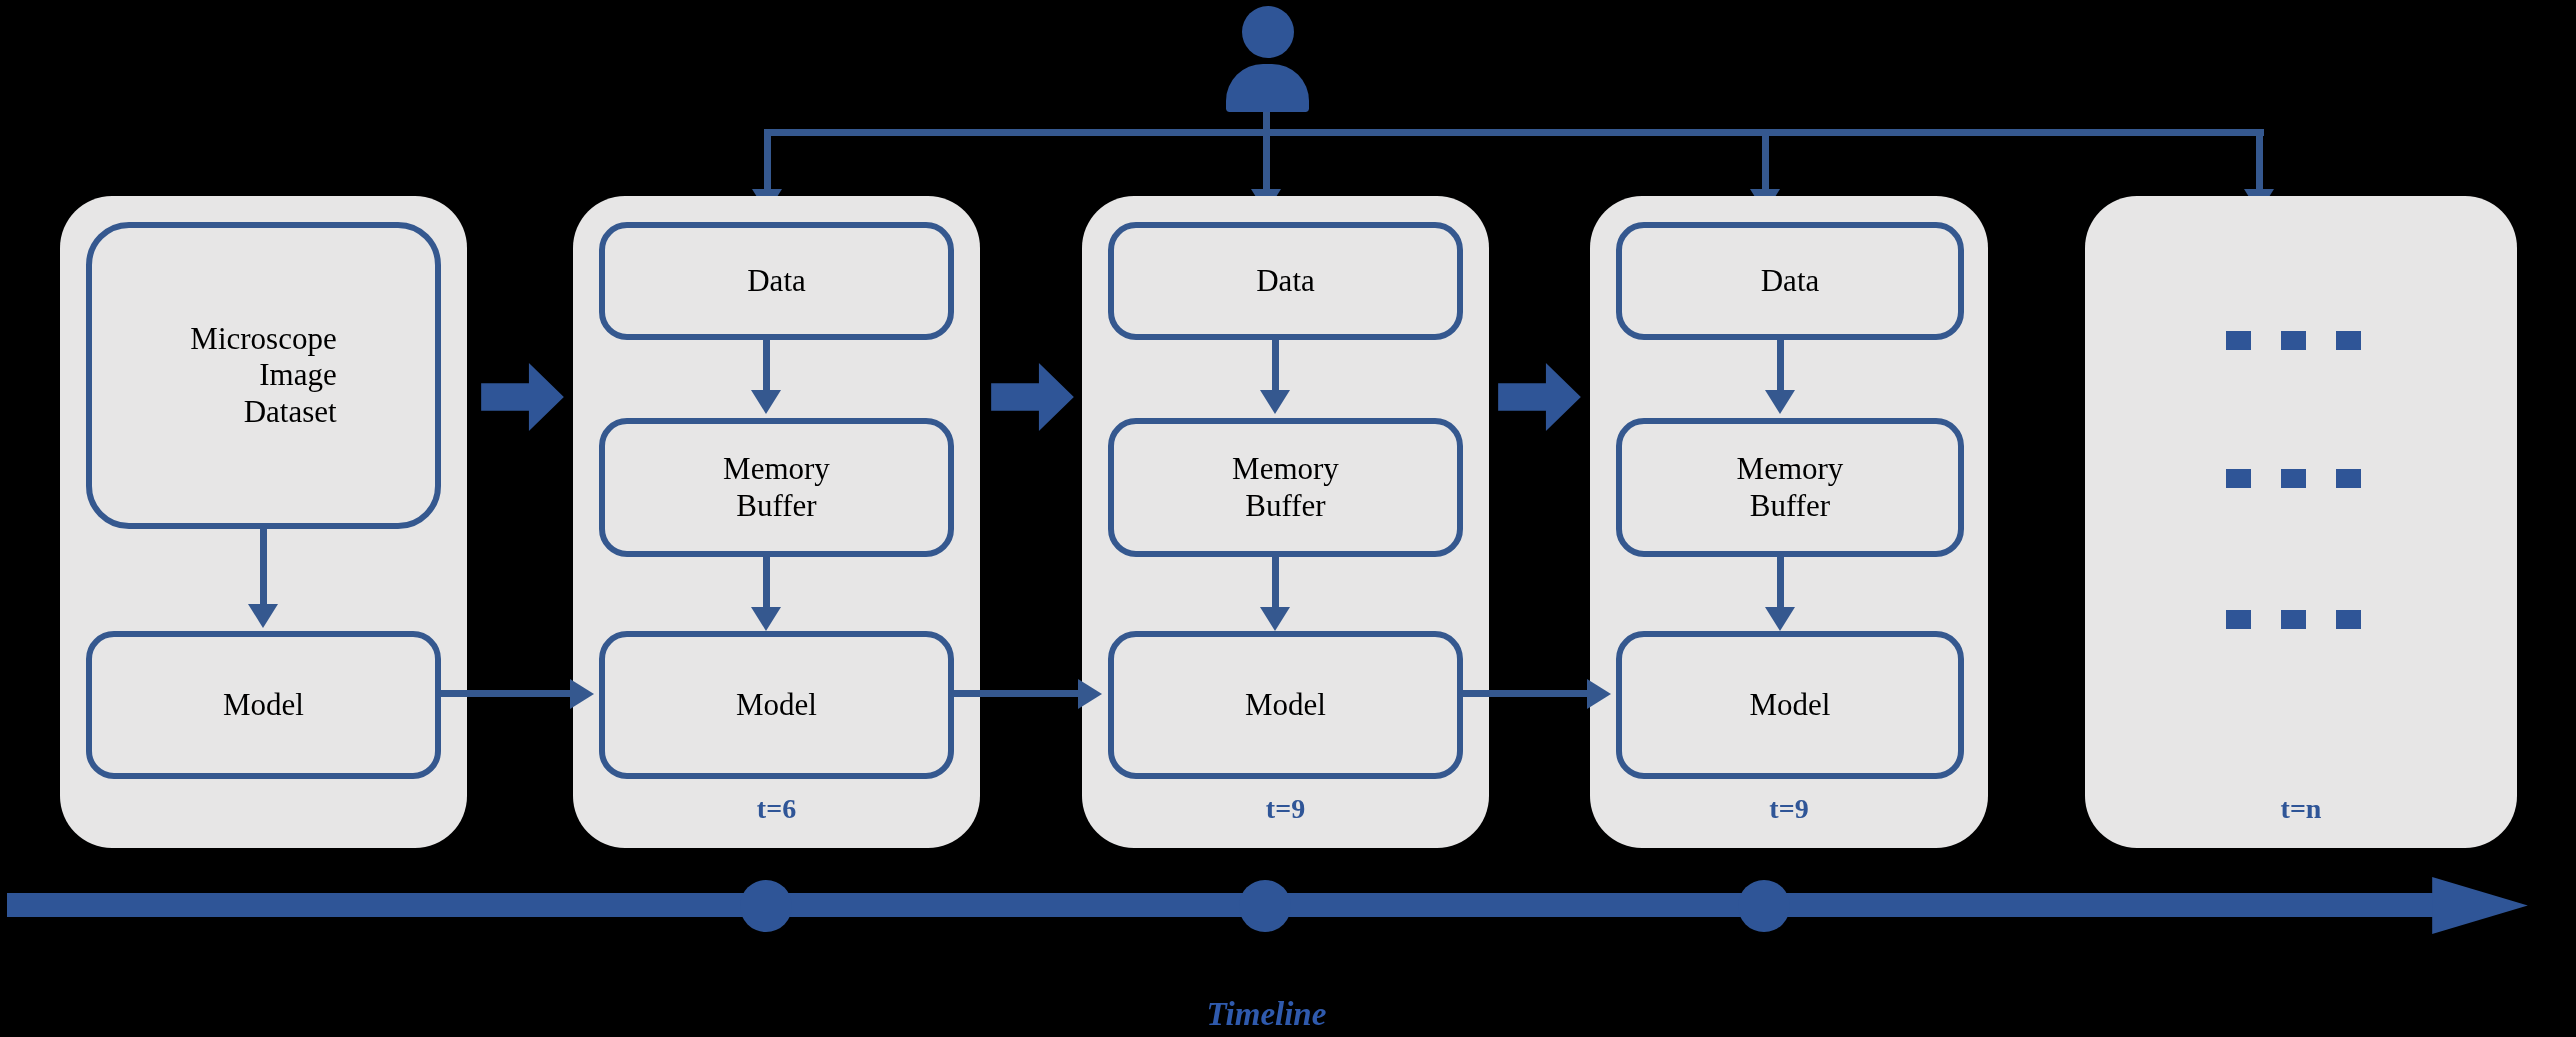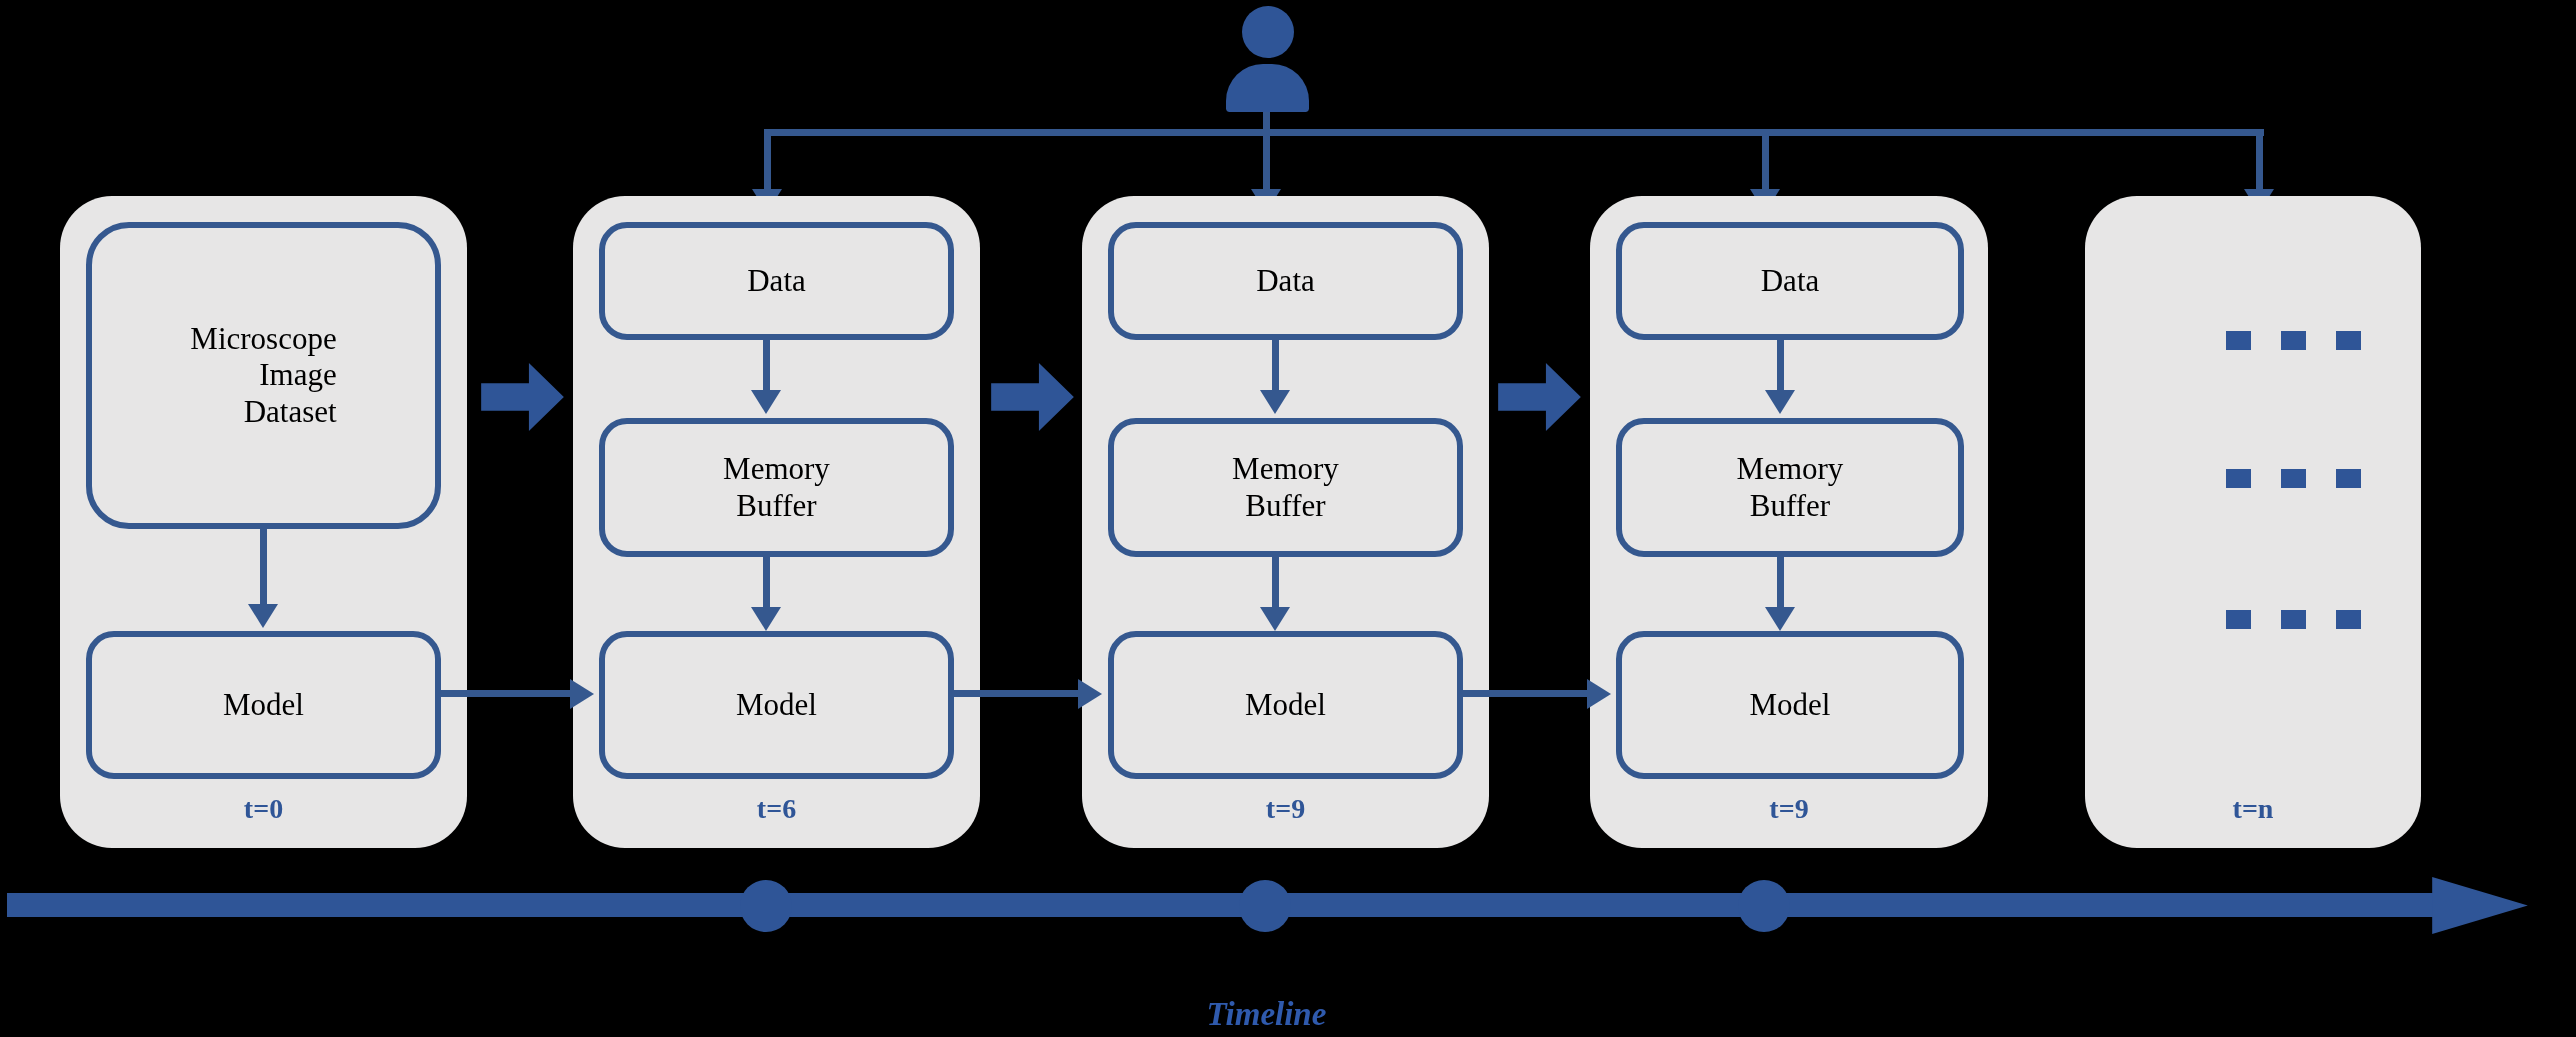--- a/index.html
+++ b/index.html
@@ -128,21 +128,20 @@
 Image
 Dataset</span>
     </div>
 
     <div class="vline" style="left:200px;top:333px;width:6.5px;height:83px;"></div>
     <div class="arrow-down" style="left:188px;top:408px;"></div>
 
     <div class="box" style="left:26px;top:435px;width:355px;height:148px;">
       <span style="white-space:pre-line;">Model</span>
     </div>
-    <div class="step-label" style="top:597px;">t=0</div>
   </div>
 
   <svg class="block-arrow" style="left:481px;top:363px;" width="83" height="68" viewBox="0 0 90 74">
     <polygon points="0,22 52,22 52,0 90,37 52,74 52,52 0,52" fill="#2F5597"></polygon>
   </svg>
 
   <div class="panel" style="left:573px;top:196px;width:407px;height:652px;">
     <div class="box" style="left:26px;top:26px;width:355px;height:118px;">
       <span style="white-space:pre-line;">Data</span>
     </div>
@@ -212,21 +211,21 @@
 
     <div class="box" style="left:26px;top:435px;width:348px;height:148px;">
       <span style="white-space:pre-line;">Model</span>
     </div>
     <div class="step-label" style="top:597px;">t=9</div>
   </div>
 
   <div class="hline" style="left:1461px;top:690px;width:131px;height:6.5px;"></div>
   <div class="arrow-right" style="left:1587px;top:679px;"></div>
 
-  <div class="panel" style="left:2085px;top:196px;width:336px;height:652px;">
+  <div class="panel" style="left:2085px;top:196px;width:432px;height:652px;">
 
     <div class="sq" style="left:141px;top:135px;width:25px;height:19.4px;"></div>
     <div class="sq" style="left:196px;top:135px;width:25px;height:19.4px;"></div>
     <div class="sq" style="left:251px;top:135px;width:25px;height:19.4px;"></div>
 
     <div class="sq" style="left:141px;top:273px;width:25px;height:19.4px;"></div>
     <div class="sq" style="left:196px;top:273px;width:25px;height:19.4px;"></div>
     <div class="sq" style="left:251px;top:273px;width:25px;height:19.4px;"></div>
 
     <div class="sq" style="left:141px;top:414px;width:25px;height:19.4px;"></div>

